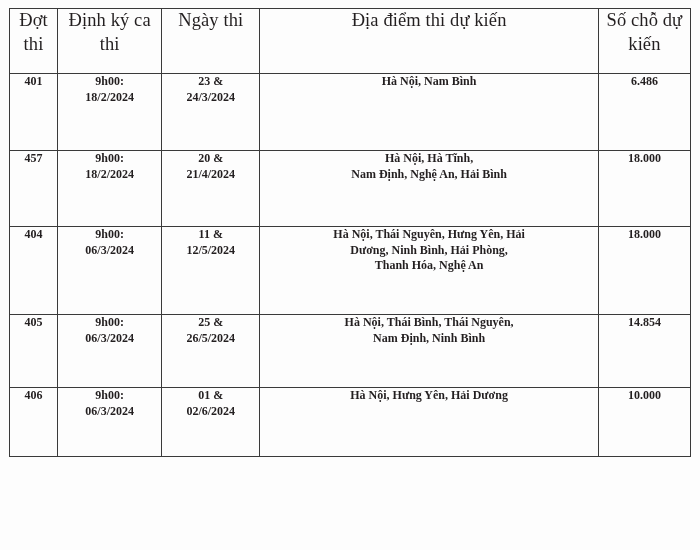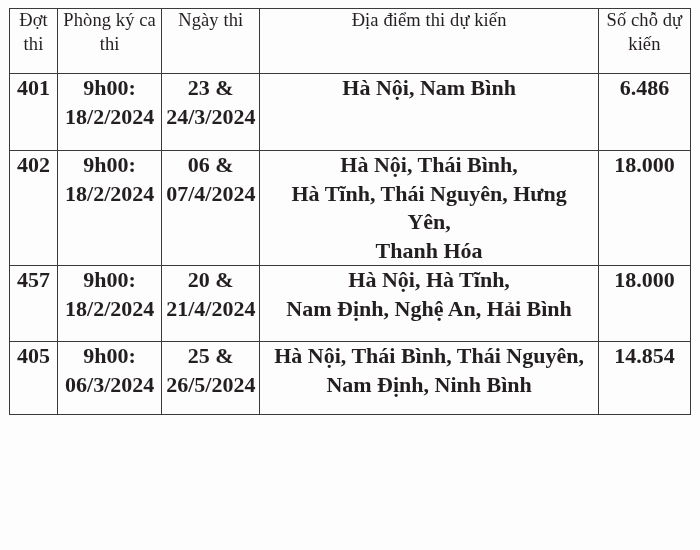--- a/index.html
+++ b/index.html
@@ -53,21 +53,21 @@
     padding-top: 9px;
     letter-spacing: .1px;
   }
   thead th .hdr {
     display: block;
     padding: 0 4px;
   }
 
   tbody td {
     font-weight: 700;
-    font-size: 22px;
+    font-size: 12px;
     line-height: 1.3;
     padding-top: 14px;
     padding-bottom: 4px;
   }
   tbody td .cell {
     display: block;
     padding: 0 4px;
     white-space: pre-line;
   }
   tbody tr.r1 td { height: 76px; }
@@ -95,21 +95,21 @@
       <col class="c-place">
       <col class="c-seat">
     </colgroup>
     <thead>
       <tr>
         <th>
           <span class="hdr">Đợt
 thi</span>
         </th>
         <th>
-          <span class="hdr">Phòng ký
+          <span class="hdr">Định ký
 ca thi</span>
         </th>
         <th>
           <span class="hdr">Ngày thi</span>
         </th>
         <th>
           <span class="hdr">Địa điểm thi dự kiến</span>
         </th>
         <th>
           <span class="hdr">Số chỗ
@@ -130,76 +130,95 @@
             <span class="cell">23 &amp;
 24/3/2024</span>
           </td>
         <td class="place">
             <span class="cell">Hà Nội, Nam Bình</span>
           </td>
         <td class="seat">
             <span class="cell">6.486</span>
           </td>
       </tr>
-      <tr class="r2">
-        <td class="dot">
-            <span class="cell">402</span>
-          </td>
-        <td class="reg">
-            <span class="cell">9h00:
-18/2/2024</span>
-          </td>
-        <td class="date">
-            <span class="cell">06 &amp;
-07/4/2024</span>
-          </td>
-        <td class="place">
-            <span class="cell">Hà Nội, Thái Bình,
-Hà Tĩnh, Thái Nguyên, Hưng Yên,
-Thanh Hóa</span>
-          </td>
-        <td class="seat">
-            <span class="cell">18.000</span>
-          </td>
-      </tr>
       <tr class="r3">
         <td class="dot">
             <span class="cell">457</span>
           </td>
         <td class="reg">
             <span class="cell">9h00:
 18/2/2024</span>
           </td>
         <td class="date">
             <span class="cell">20 &amp;
 21/4/2024</span>
           </td>
         <td class="place">
             <span class="cell">Hà Nội, Hà Tĩnh,
 Nam Định, Nghệ An, Hải Bình</span>
           </td>
         <td class="seat">
             <span class="cell">18.000</span>
           </td>
       </tr>
+      <tr class="r4">
+        <td class="dot">
+            <span class="cell">404</span>
+          </td>
+        <td class="reg">
+            <span class="cell">9h00:
+06/3/2024</span>
+          </td>
+        <td class="date">
+            <span class="cell">11 &amp;
+12/5/2024</span>
+          </td>
+        <td class="place">
+            <span class="cell">Hà Nội, Thái Nguyên, Hưng Yên, Hải
+Dương, Ninh Bình, Hải Phòng,
+Thanh Hóa, Nghệ An</span>
+          </td>
+        <td class="seat">
+            <span class="cell">18.000</span>
+          </td>
+      </tr>
       <tr class="r5">
         <td class="dot">
             <span class="cell">405</span>
           </td>
         <td class="reg">
             <span class="cell">9h00:
 06/3/2024</span>
           </td>
         <td class="date">
             <span class="cell">25 &amp;
 26/5/2024</span>
           </td>
         <td class="place">
             <span class="cell">Hà Nội, Thái Bình, Thái Nguyên,
 Nam Định, Ninh Bình</span>
           </td>
         <td class="seat">
             <span class="cell">14.854</span>
+          </td>
+      </tr>
+      <tr class="r6">
+        <td class="dot">
+            <span class="cell">406</span>
+          </td>
+        <td class="reg">
+            <span class="cell">9h00:
+06/3/2024</span>
+          </td>
+        <td class="date">
+            <span class="cell">01 &amp;
+02/6/2024</span>
+          </td>
+        <td class="place">
+            <span class="cell">Hà Nội, Hưng Yên, Hải Dương</span>
+          </td>
+        <td class="seat">
+            <span class="cell">10.000</span>
           </td>
       </tr>
     </tbody>
   </table>
 </div>
 
 </body></html>

